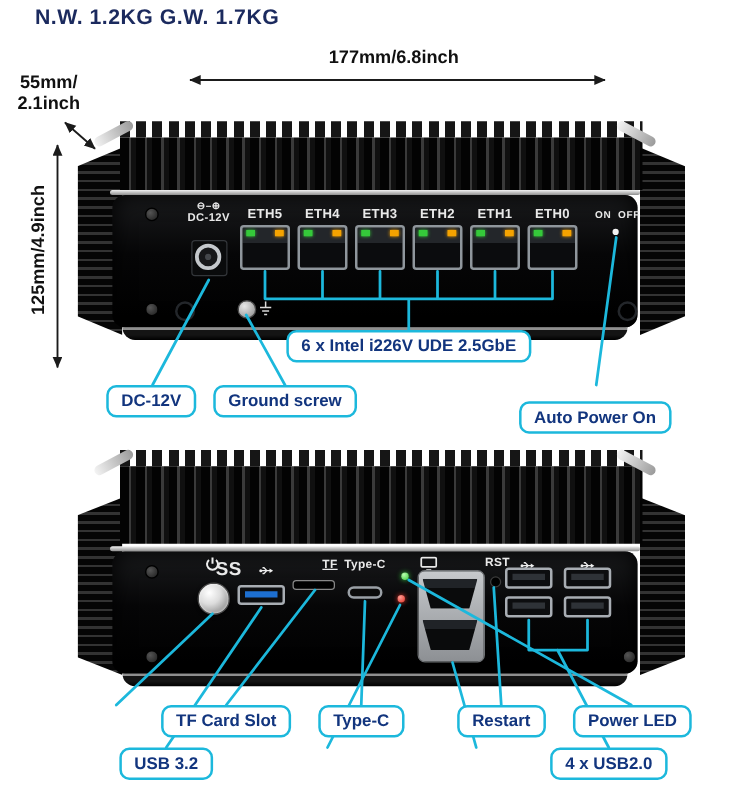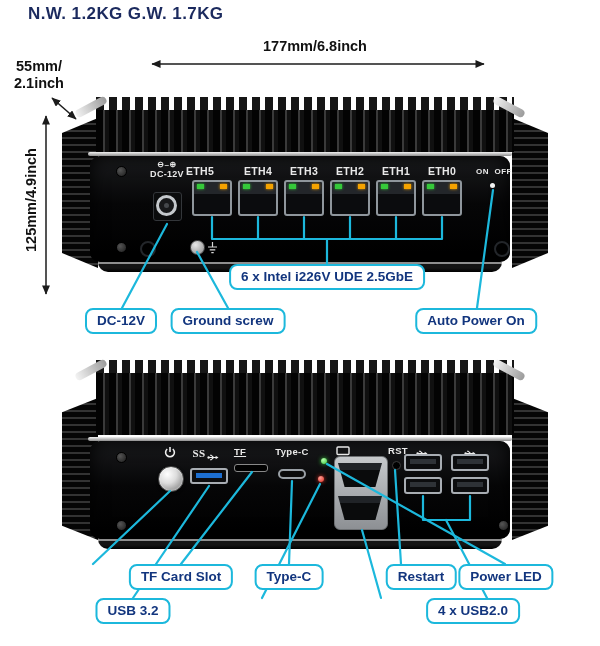--- a/index.html
+++ b/index.html
@@ -80,21 +80,21 @@
     <div class="abs chl" style="left:74px;top:103px;transform:rotate(-28deg);"></div>
     <div class="abs chl" style="left:492px;top:103px;transform:rotate(28deg);"></div>
     <div class="abs wing-l" style="left:62px;top:118px;width:36px;height:150px;"></div>
     <div class="abs wing-r" style="left:512px;top:118px;width:36px;height:150px;"></div>
     <div class="abs rim" style="left:88px;top:152px;width:424px;height:4px;"></div>
     <div class="abs panel" style="left:90px;top:156px;width:420px;height:106px;"></div>
     <div class="abs base" style="left:98px;top:262px;width:404px;height:10px;"></div>
 
     <div class="abs plabel tiny" style="left:167px;top:160px;">⊖–⊕</div>
     <div class="abs plabel" style="left:167px;top:169px;font-size:9px;">DC-12V</div>
-    <div class="abs plabel" style="left:200px;top:165px;">ETH5</div>
+    <div class="abs plabel" style="left:212px;top:165px;">ETH5</div>
     <div class="abs plabel" style="left:258px;top:165px;">ETH4</div>
     <div class="abs plabel" style="left:304px;top:165px;">ETH3</div>
     <div class="abs plabel" style="left:350px;top:165px;">ETH2</div>
     <div class="abs plabel" style="left:396px;top:165px;">ETH1</div>
     <div class="abs plabel" style="left:442px;top:165px;">ETH0</div>
     <div class="abs plabel tiny" style="left:494px;top:167px;">
       <span>ON</span>&nbsp;&nbsp;<span>OFF</span>
     </div>
     <div class="abs dot" style="left:490px;top:183px;"></div>
 
@@ -117,48 +117,48 @@
     </span>
     <div class="abs holecap" style="left:140px;top:241px;"></div>
     <div class="abs holecap" style="left:494px;top:241px;"></div>
     <div class="abs screw" style="left:116px;top:166px;"></div>
     <div class="abs screw" style="left:116px;top:242px;"></div>
   </div>
 
   <div class="callout" style="left:327px;top:264px;text-align:center;">6 x Intel i226V UDE 2.5GbE</div>
   <div class="callout" style="left:121px;top:308px;">DC-12V</div>
   <div class="callout" style="left:228px;top:308px;">Ground screw</div>
-  <div class="callout" style="left:476px;top:308px;">Auto Power On</div>
+  <div class="callout" style="left:476px;top:321px;">Auto Power On</div>
 
   <div>
     <div class="abs teeth" style="left:96px;top:360px;width:418px;height:13px;"></div>
     <div class="abs finbody" style="left:96px;top:373px;width:418px;height:62px;"></div>
     <div class="abs chl" style="left:74px;top:366px;transform:rotate(-28deg);"></div>
     <div class="abs chl" style="left:492px;top:366px;transform:rotate(28deg);"></div>
     <div class="abs wing-l" style="left:62px;top:398px;width:36px;height:142px;"></div>
     <div class="abs wing-r" style="left:512px;top:398px;width:36px;height:142px;"></div>
     <div class="abs rim" style="left:88px;top:437px;width:424px;height:4px;"></div>
     <div class="abs panel" style="left:90px;top:441px;width:420px;height:98px;"></div>
     <div class="abs base" style="left:98px;top:539px;width:404px;height:10px;"></div>
 
     <span class="abs icon" style="left:164px;top:445px;">
       <svg width="12" height="13" viewBox="0 0 12 13">
           <path d="M6 1v5" stroke="#ededed" stroke-width="1.6" fill="none"></path>
           <path d="M3.2 3a4.4 4.4 0 1 0 5.6 0" fill="none" stroke="#ededed" stroke-width="1.6"></path>
         </svg>
     </span>
-    <div class="abs plabel" style="left:199px;top:447px;font-size:11px;font-family:Liberation Serif, serif;">SS</div>
+    <div class="abs plabel" style="left:183px;top:447px;font-size:15px;">SS</div>
     <span class="abs icon" style="left:207px;top:448px;">
       <svg width="12" height="9" viewBox="0 0 12 9">
           <path d="M1.5 4.5h7.5 M6.5 4.5L4.2 2.2H3 M6.5 4.5L4.2 6.8H3" stroke="#ededed" stroke-width="1.1" fill="none"></path>
           <circle cx="1.6" cy="4.5" r="1.2" fill="#ededed"></circle>
           <path d="M11.5 4.5L8.6 2.7v3.6z" fill="#ededed"></path>
         </svg>
     </span>
-    <div class="abs plabel" style="left:240px;top:446px;font-size:9.5px;text-decoration:underline;">TF</div>
+    <div class="abs plabel" style="left:264px;top:446px;font-size:9.5px;text-decoration:underline;">TF</div>
     <div class="abs plabel" style="left:292px;top:446px;font-size:9.5px;">Type-C</div>
     <span class="abs icon" style="left:336px;top:444px;">
       <svg width="14" height="12" viewBox="0 0 14 12">
           <rect x="1" y="1" width="12" height="7.5" rx="1" fill="none" stroke="#e8e8e8" stroke-width="1.4"></rect>
           <path d="M5 11h4" stroke="#e8e8e8" stroke-width="1.4"></path>
         </svg>
     </span>
     <div class="abs plabel" style="left:398px;top:445px;font-size:9.5px;">RST</div>
     <span class="abs icon" style="left:416px;top:444px;">
       <svg width="12" height="9" viewBox="0 0 12 9">
@@ -199,24 +199,24 @@
     <div class="abs usb" style="left:451px;top:477px;width:38px;height:17px;">
         <div class="tongue" style="background:#2e3237;"></div>
       </div>
     <div class="abs screw" style="left:116px;top:452px;"></div>
     <div class="abs screw" style="left:116px;top:520px;"></div>
     <div class="abs screw" style="left:498px;top:520px;"></div>
   </div>
 
   <div class="callout" style="left:181px;top:564px;">TF Card Slot</div>
   <div class="callout" style="left:289px;top:564px;">Type-C</div>
-  <div class="callout" style="left:401px;top:564px;margin-left:20px;">Restart</div>
+  <div class="callout" style="left:401px;top:564px;">Restart</div>
   <div class="callout" style="left:506px;top:564px;">Power LED</div>
   <div class="callout" style="left:133px;top:598px;">USB 3.2</div>
-  <div class="callout" style="left:473px;top:598px;">4 x USB2.0</div>
+  <div class="callout" style="left:487px;top:598px;">4 x USB2.0</div>
 
   <svg class="overlay" width="600" height="646" viewBox="0 0 600 646">
     <defs>
       <marker id="arr" viewBox="0 0 8 8" markerWidth="7" markerHeight="7" refX="6.5" refY="3" orient="auto-start-reverse">
         <path d="M0,0L7,3L0,6Z" fill="#1b1b1b"></path>
       </marker>
     </defs>
     <g stroke="#1b1b1b" stroke-width="1.5" fill="none">
       <line x1="152" y1="64" x2="484" y2="64" marker-start="url(#arr)" marker-end="url(#arr)"></line>
       <line x1="52" y1="98" x2="76" y2="119" marker-start="url(#arr)" marker-end="url(#arr)"></line>

